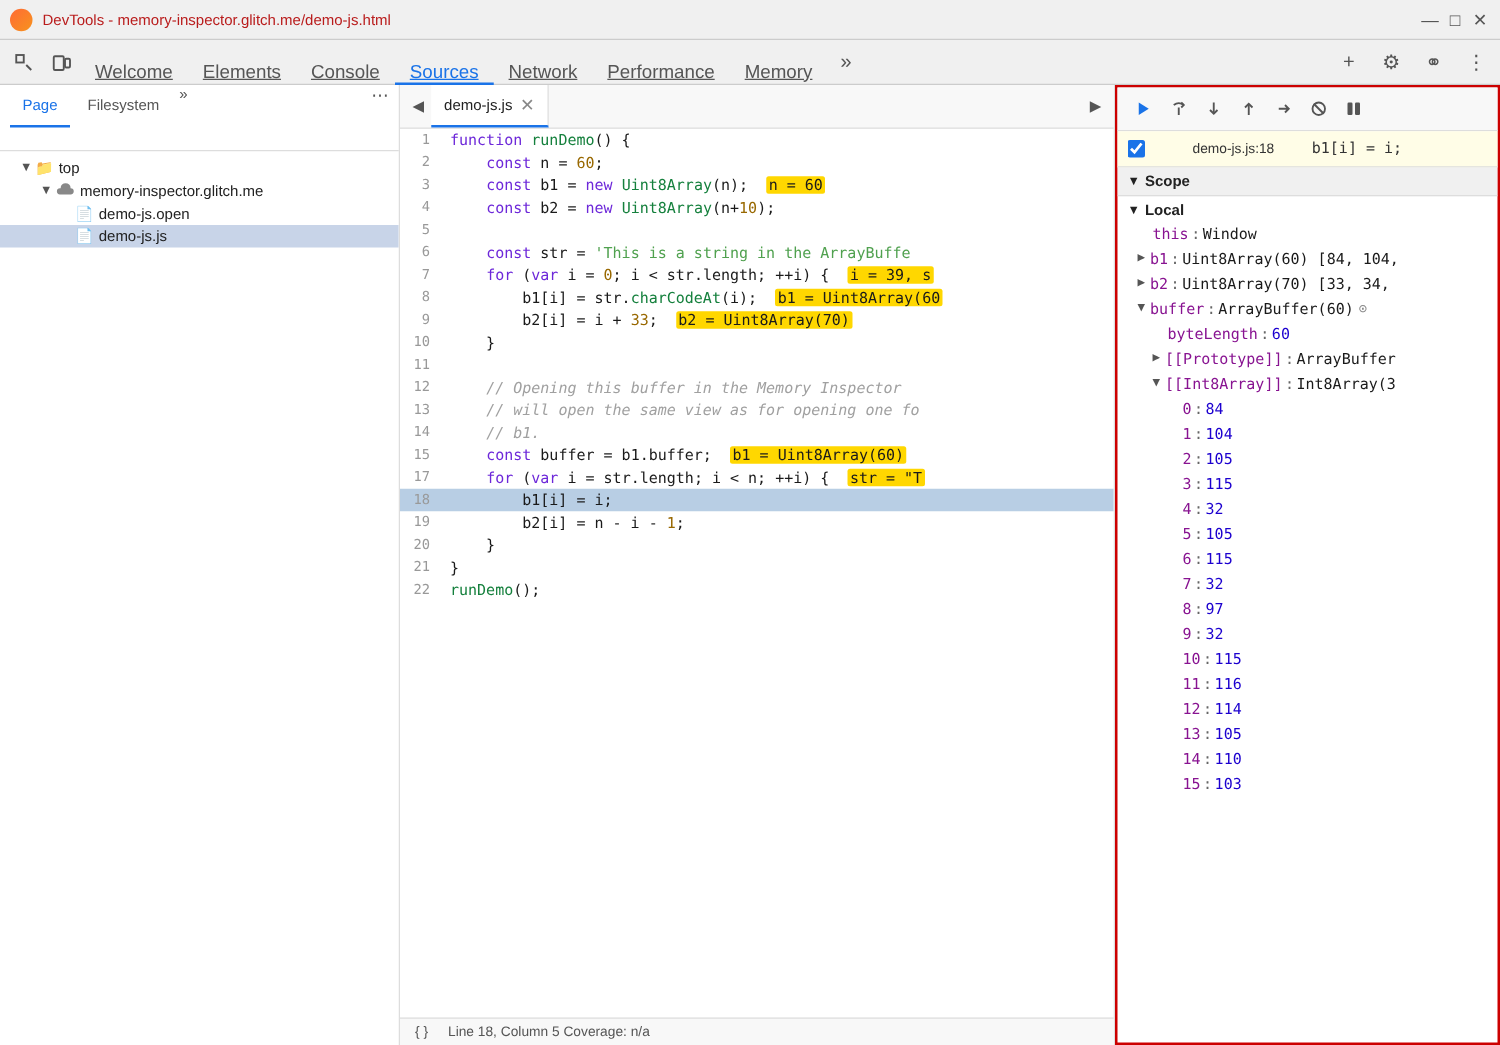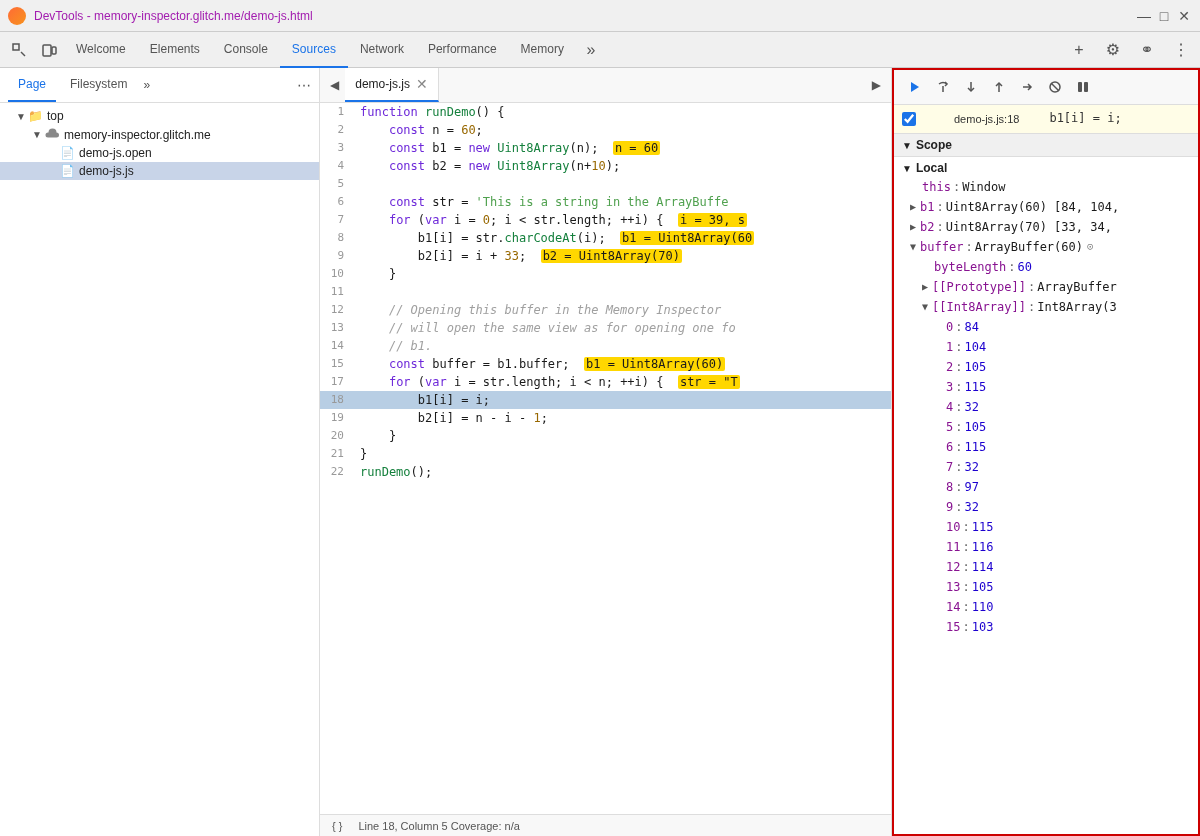--- a/index.html
+++ b/index.html
@@ -9,36 +9,36 @@
     .title-bar {
       background: #f0f0f0;
       height: 32px;
       display: flex;
       align-items: center;
       padding: 0 8px;
       border-bottom: 1px solid #ccc;
       gap: 8px;
     }
     .title-bar-icon { width: 18px; height: 18px; border-radius: 50%; background: linear-gradient(135deg, #ff6b35, #f7931e); flex-shrink: 0; }
-    .title-bar-text { flex: 1; font-size: 12px; color: #a21caf; }
+    .title-bar-text { flex: 1; font-size: 12px; color: #b91c1c; }
     .title-bar-controls { display: flex; gap: 4px; }
     .title-bar-btn { width: 14px; height: 14px; background: none; border: none; cursor: pointer; font-size: 14px; color: #555; display: flex; align-items: center; justify-content: center; padding: 0 8px; }
 
     
     .nav-bar {
       background: #f0f0f0;
       height: 36px;
       display: flex;
       align-items: center;
       border-bottom: 1px solid #ccc;
       padding: 0 4px;
       gap: 0;
     }
     .nav-icon-btn { width: 30px; height: 30px; display: flex; align-items: center; justify-content: center; cursor: pointer; color: #555; font-size: 16px; border-radius: 3px; }
-    .nav-tab { height: 36px; display: flex; align-items: center; padding: 0 12px; cursor: pointer; font-size: 12px; color: #555; border-bottom: 2px solid transparent; white-space: nowrap; }
+    .nav-tab { height: 36px; display: flex; align-items: flex-end; padding: 0 12px; cursor: pointer; font-size: 15px; color: #555; border-bottom: 2px solid transparent; white-space: nowrap; text-decoration: underline; }
     .nav-tab.active { color: #1a73e8; border-bottom: 2px solid #1a73e8; }
     .nav-spacer { flex: 1; }
     .nav-right { display: flex; align-items: center; gap: 4px; }
 
     
     .main-container {
       display: flex;
       height: calc(836px - 32px - 36px);
       overflow: hidden;
     }
@@ -46,23 +46,23 @@
     
     .sidebar {
       width: 320px;
       flex-shrink: 0;
       background: #fff;
       border-right: 1px solid #ddd;
       display: flex;
       flex-direction: column;
     }
     .sidebar-tabs {
-      height: 35px;
-      display: flex;
-      align-items: center;
+      height: 53px;
+      display: flex;
+      align-items: flex-start;
       border-bottom: 1px solid #ddd;
       padding: 0 8px;
       gap: 4px;
     }
     .sidebar-tab { height: 34px; display: flex; align-items: center; padding: 0 10px; cursor: pointer; font-size: 12px; color: #555; border-bottom: 2px solid transparent; }
     .sidebar-tab.active { color: #1a73e8; border-bottom: 2px solid #1a73e8; }
     .sidebar-tab-more { margin-left: 2px; cursor: pointer; color: #555; }
     .sidebar-menu-btn { margin-left: auto; cursor: pointer; color: #555; font-size: 14px; }
     .sidebar-tree { flex: 1; overflow-y: auto; padding: 4px 0; }
     .tree-item { display: flex; align-items: center; padding: 2px 8px 2px 8px; cursor: pointer; font-size: 12px; user-select: none; }

